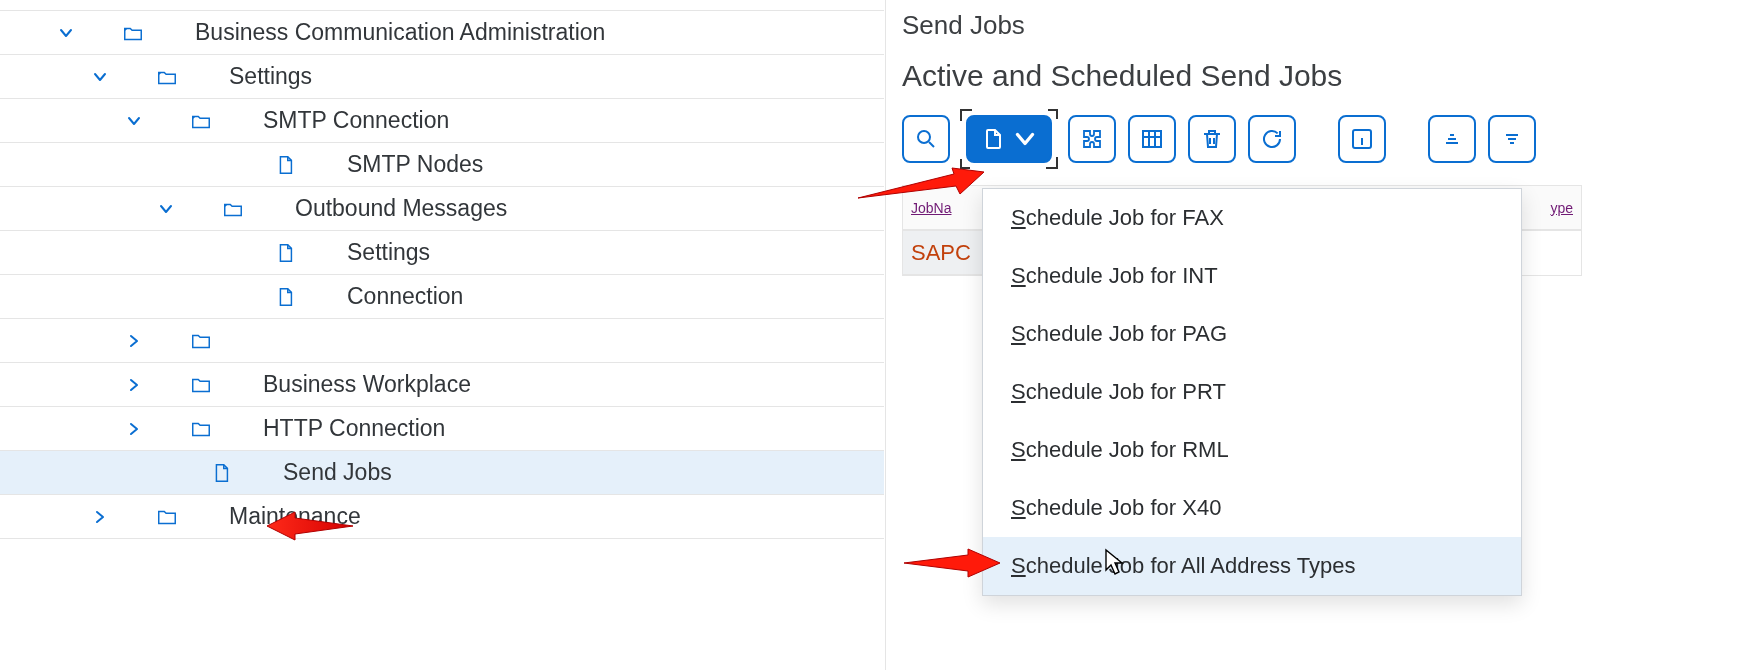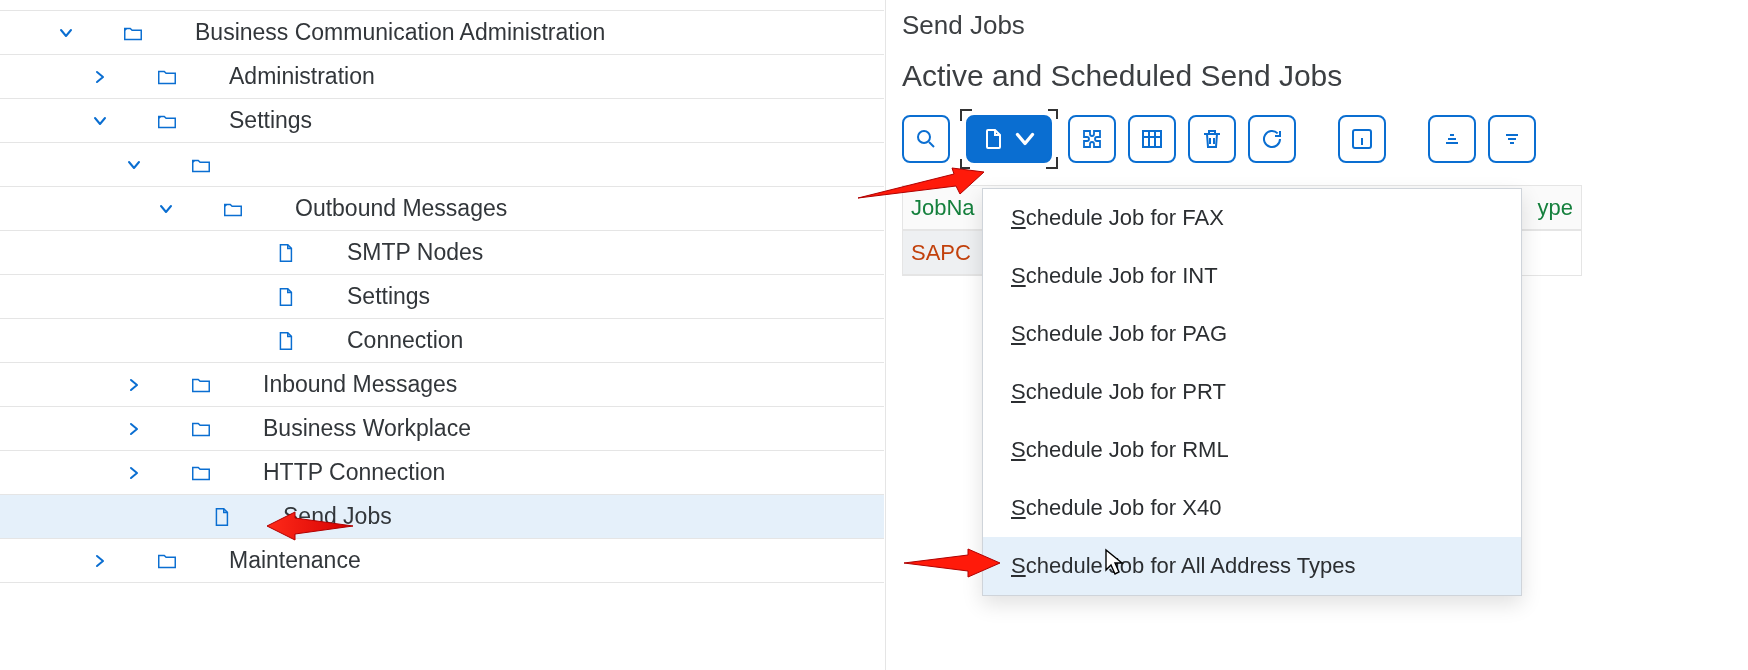--- a/index.html
+++ b/index.html
@@ -147,22 +147,23 @@
     margin-left:6px;
     border:1px solid var(--row-border);
     border-bottom:2px solid var(--row-border);
     height:46px;
     align-items:center;
     background:#fafafa;
     width:680px;
   }
   .table-head .th{
     padding:0 8px;
-    color:#15803d;
-    font-size:22px;
+    color:#701a75;
+    font-size:14px;
+    text-decoration:underline;
   }
   .table-body{
     margin-left:6px;
     border:1px solid var(--row-border);
     border-top:none;
     width:680px;
   }
   .table-body .td{
     height:44px;display:flex;align-items:center;padding:0 8px;
     border-bottom:1px solid var(--row-border);
@@ -231,34 +232,20 @@
               <path d="M3 9l2-2"></path>
             </svg>
         </span>
         <span class="label">Business Communication Administration</span>
       </div>
       <div id="tree-body">
           <div class="tree-row">
             <span class="ind" style="width:46px"></span>
             <span class="arrow">
               <svg viewBox="0 0 16 16">
-                <path d="M5 3l6 5-6 5" fill="none" stroke="currentColor" stroke-width="2" stroke-linecap="round" stroke-linejoin="round"></path>
-              </svg>
-            </span>
-            <span class="icon">
-              <svg viewBox="0 0 24 24" fill="none" stroke="#0a6ed1" stroke-width="1.6">
-                <path d="M3 6h6l2 2h10v11H3z"></path>
-              </svg>
-            </span>
-            <span class="label">Administration</span>
-          </div>
-          <div class="tree-row">
-            <span class="ind" style="width:46px"></span>
-            <span class="arrow">
-              <svg viewBox="0 0 16 16">
                 <path d="M3 5l5 6 5-6" fill="none" stroke="currentColor" stroke-width="2" stroke-linecap="round" stroke-linejoin="round"></path>
               </svg>
             </span>
             <span class="icon">
               <svg viewBox="0 0 24 24" fill="none" stroke="#0a6ed1" stroke-width="1.6">
                 <path d="M3 7h6l2 2h10v10H3z"></path>
                 <path d="M3 9l2-2"></path>
               </svg>
             </span>
             <span class="label">Settings</span>
@@ -269,20 +256,32 @@
               <svg viewBox="0 0 16 16">
                 <path d="M3 5l5 6 5-6" fill="none" stroke="currentColor" stroke-width="2" stroke-linecap="round" stroke-linejoin="round"></path>
               </svg>
             </span>
             <span class="icon">
               <svg viewBox="0 0 24 24" fill="none" stroke="#0a6ed1" stroke-width="1.6">
                 <path d="M3 7h6l2 2h10v10H3z"></path>
                 <path d="M3 9l2-2"></path>
               </svg>
             </span>
+            <span class="label">SMTP Connection</span>
+          </div>
+          <div class="tree-row">
+            <span class="ind" style="width:164px"></span>
+            <span class="arrow"></span>
+            <span class="icon">
+              <svg viewBox="0 0 24 24" fill="none" stroke="#0a6ed1" stroke-width="1.6">
+                <path d="M7 3h8l4 4v14H7z"></path>
+                <path d="M15 3v4h4"></path>
+              </svg>
+            </span>
+            <span class="label">SMTP Nodes</span>
           </div>
           <div class="tree-row">
             <span class="ind" style="width:112px"></span>
             <span class="arrow">
               <svg viewBox="0 0 16 16">
                 <path d="M3 5l5 6 5-6" fill="none" stroke="currentColor" stroke-width="2" stroke-linecap="round" stroke-linejoin="round"></path>
               </svg>
             </span>
             <span class="icon">
               <svg viewBox="0 0 24 24" fill="none" stroke="#0a6ed1" stroke-width="1.6">
@@ -294,57 +293,45 @@
           </div>
           <div class="tree-row">
             <span class="ind" style="width:164px"></span>
             <span class="arrow"></span>
             <span class="icon">
               <svg viewBox="0 0 24 24" fill="none" stroke="#0a6ed1" stroke-width="1.6">
                 <path d="M7 3h8l4 4v14H7z"></path>
                 <path d="M15 3v4h4"></path>
               </svg>
             </span>
-            <span class="label">SMTP Nodes</span>
+            <span class="label">Settings</span>
           </div>
           <div class="tree-row">
             <span class="ind" style="width:164px"></span>
             <span class="arrow"></span>
             <span class="icon">
               <svg viewBox="0 0 24 24" fill="none" stroke="#0a6ed1" stroke-width="1.6">
                 <path d="M7 3h8l4 4v14H7z"></path>
                 <path d="M15 3v4h4"></path>
               </svg>
             </span>
-            <span class="label">Settings</span>
-          </div>
-          <div class="tree-row">
-            <span class="ind" style="width:164px"></span>
-            <span class="arrow"></span>
-            <span class="icon">
-              <svg viewBox="0 0 24 24" fill="none" stroke="#0a6ed1" stroke-width="1.6">
-                <path d="M7 3h8l4 4v14H7z"></path>
-                <path d="M15 3v4h4"></path>
-              </svg>
-            </span>
             <span class="label">Connection</span>
           </div>
           <div class="tree-row">
             <span class="ind" style="width:80px"></span>
             <span class="arrow">
               <svg viewBox="0 0 16 16">
                 <path d="M5 3l6 5-6 5" fill="none" stroke="currentColor" stroke-width="2" stroke-linecap="round" stroke-linejoin="round"></path>
               </svg>
             </span>
             <span class="icon">
               <svg viewBox="0 0 24 24" fill="none" stroke="#0a6ed1" stroke-width="1.6">
                 <path d="M3 6h6l2 2h10v11H3z"></path>
               </svg>
             </span>
-            <span class="label">Inbound Messages</span>
           </div>
           <div class="tree-row">
             <span class="ind" style="width:80px"></span>
             <span class="arrow">
               <svg viewBox="0 0 16 16">
                 <path d="M5 3l6 5-6 5" fill="none" stroke="currentColor" stroke-width="2" stroke-linecap="round" stroke-linejoin="round"></path>
               </svg>
             </span>
             <span class="icon">
               <svg viewBox="0 0 24 24" fill="none" stroke="#0a6ed1" stroke-width="1.6">

